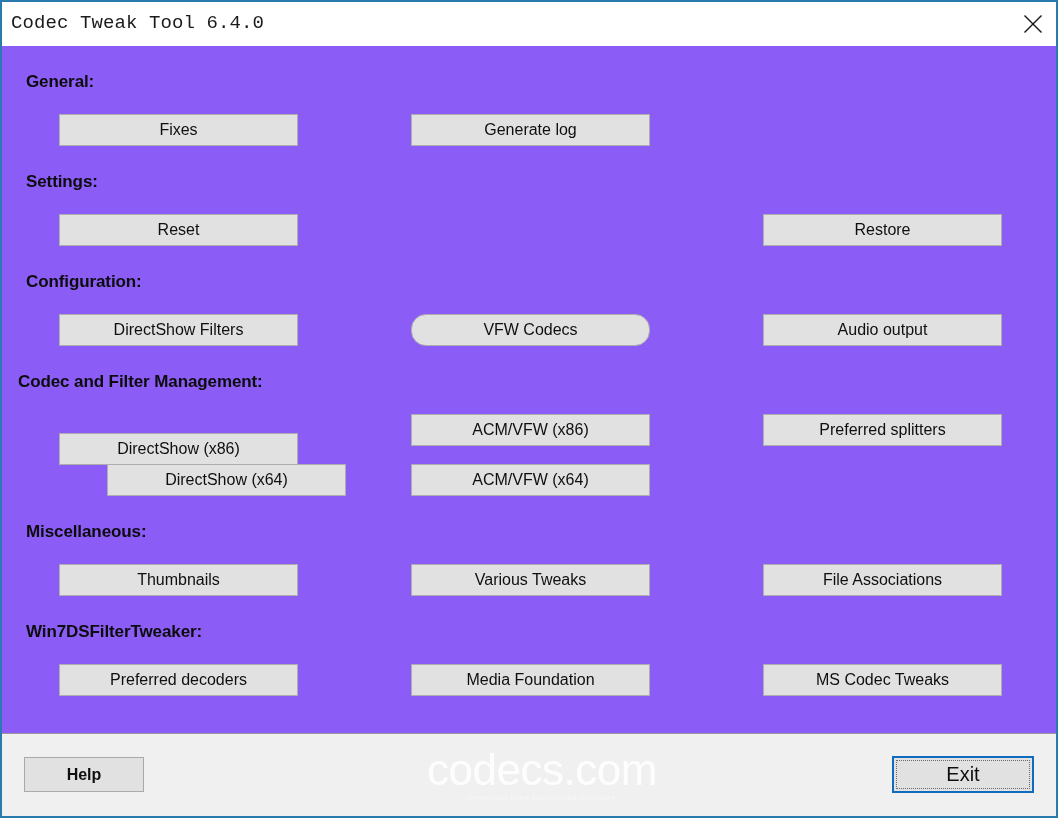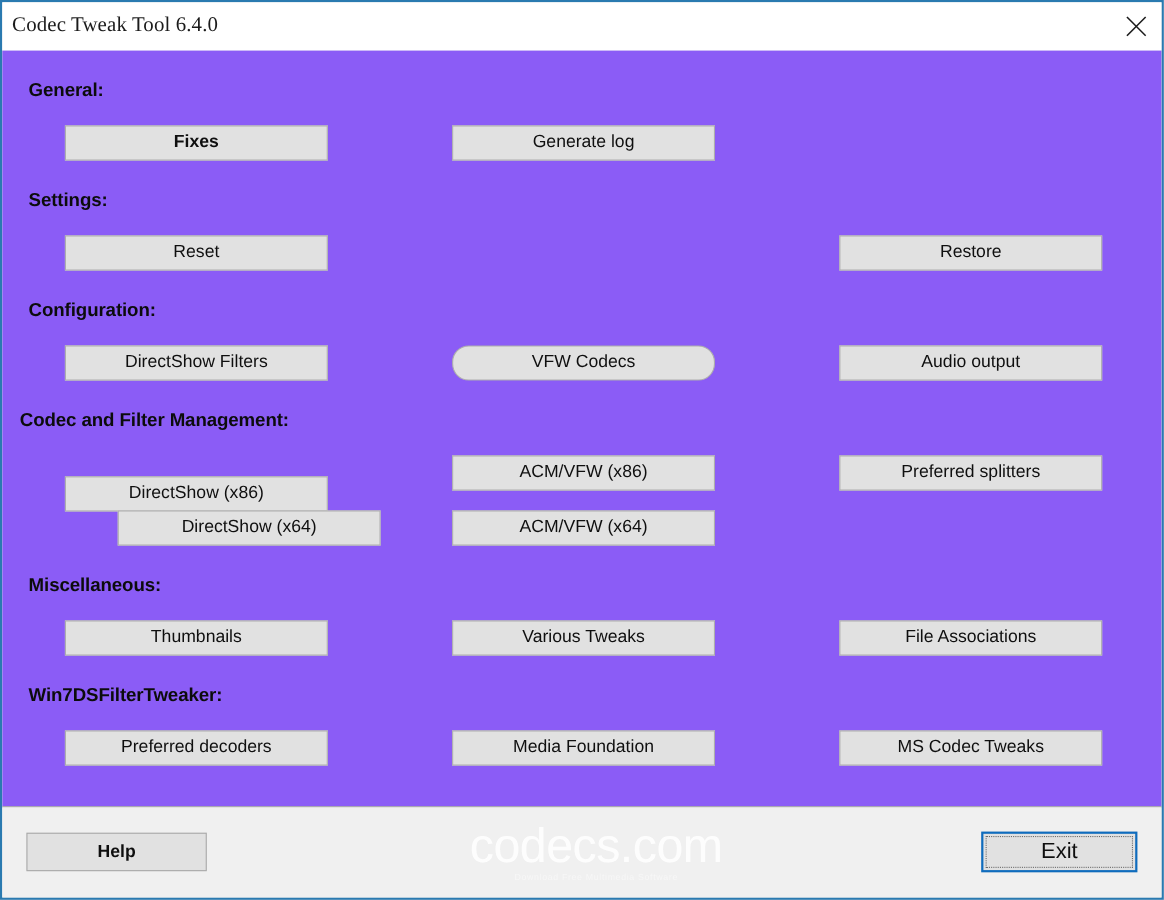--- a/index.html
+++ b/index.html
@@ -35,21 +35,21 @@
     box-sizing: border-box;
   }
   #title-text {
     position: absolute;
     left: 9px;
     top: 10px;
     font-size: 19px;
     color: #1b1b1b;
     letter-spacing: 0.1px;
     white-space: nowrap;
-    font-family: Liberation Serif, serif;
+    font-family: Liberation Mono, monospace;
   }
   #close-button {
     position: absolute;
     right: 0px;
     top: 0px;
     width: 46px;
     height: 44px;
     display: flex;
     align-items: center;
     justify-content: center;
@@ -111,21 +111,21 @@
     left: 0;
     top: 732px;
     width: 1054px;
     height: 82px;
     background: #f0f0f0;
   }
   #help-button {
     position: absolute;
     left: 22px;
     top: 23px;
-    width: 164px;
+    width: 120px;
     height: 35px;
     box-sizing: border-box;
     background: #e1e1e1;
     border: 1px solid #a9a9a9;
     font-size: 16px;
     font-weight: bold;
     color: #0f0f0f;
     display: flex;
     align-items: center;
     justify-content: center;
@@ -209,21 +209,21 @@
         <svg width="22" height="22" viewBox="0 0 22 22" aria-hidden="true">
           <line x1="2.5" y1="2.5" x2="19.5" y2="19.5" stroke="#1a1a1a" stroke-width="1.4"></line>
           <line x1="19.5" y1="2.5" x2="2.5" y2="19.5" stroke="#1a1a1a" stroke-width="1.4"></line>
         </svg>
       </span>
     </div>
   </div>
 
   <div id="content">
       <div class="section-label" style="left: 24px; top: 26px;">General:</div>
-      <div class="btn col1" style="top: 68px; font-weight: bold;">Fixes</div>
+      <div class="btn col1" style="top: 68px;">Fixes</div>
       <div class="btn col2" style="top: 68px;">Generate log</div>
       <div class="section-label" style="left: 24px; top: 126px;">Settings:</div>
       <div class="btn col1" style="top: 168px;">Reset</div>
       <div class="btn col3" style="top: 168px;">Restore</div>
       <div class="section-label" style="left: 24px; top: 226px;">Configuration:</div>
       <div class="btn col1" style="top: 268px;">DirectShow Filters</div>
       <div class="btn col2" style="top: 268px; border-radius: 15px;">VFW Codecs</div>
       <div class="btn col3" style="top: 268px;">Audio output</div>
       <div class="section-label" style="left: 16px; top: 326px;">Codec and Filter Management:</div>
       <div class="btn col1" style="top: 368px; margin-top: 19px;">DirectShow  (x86)</div>

